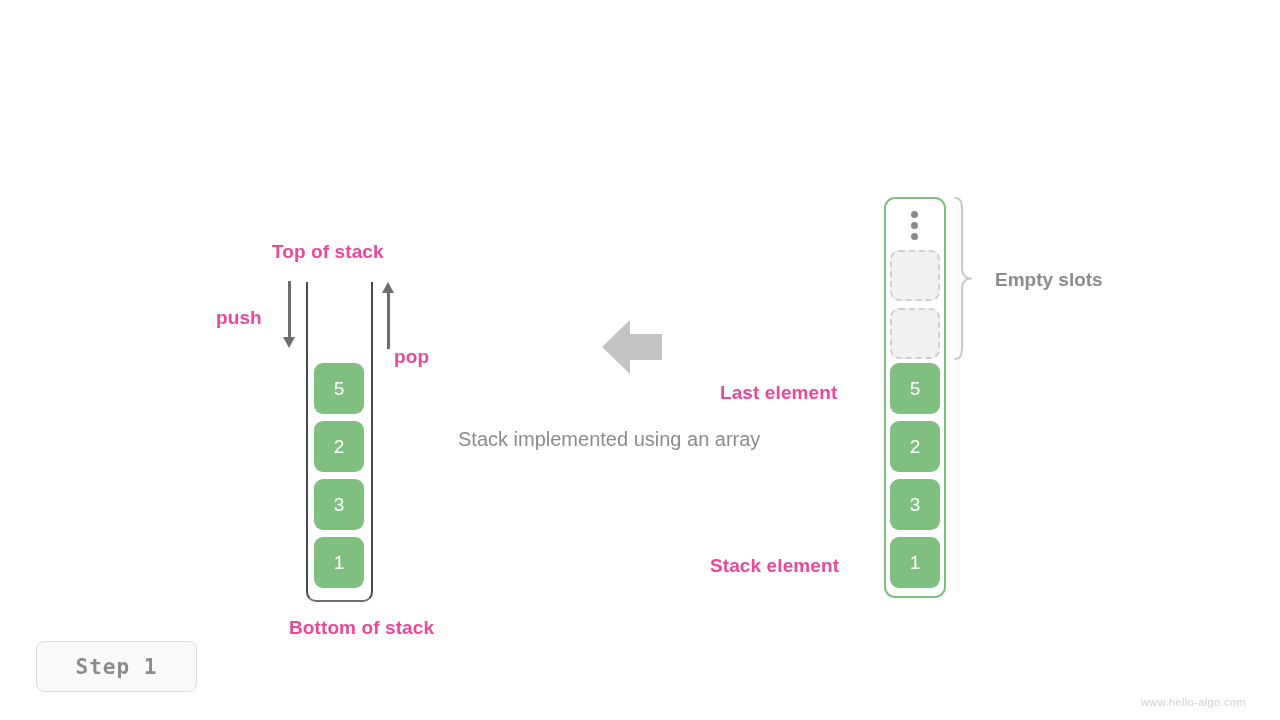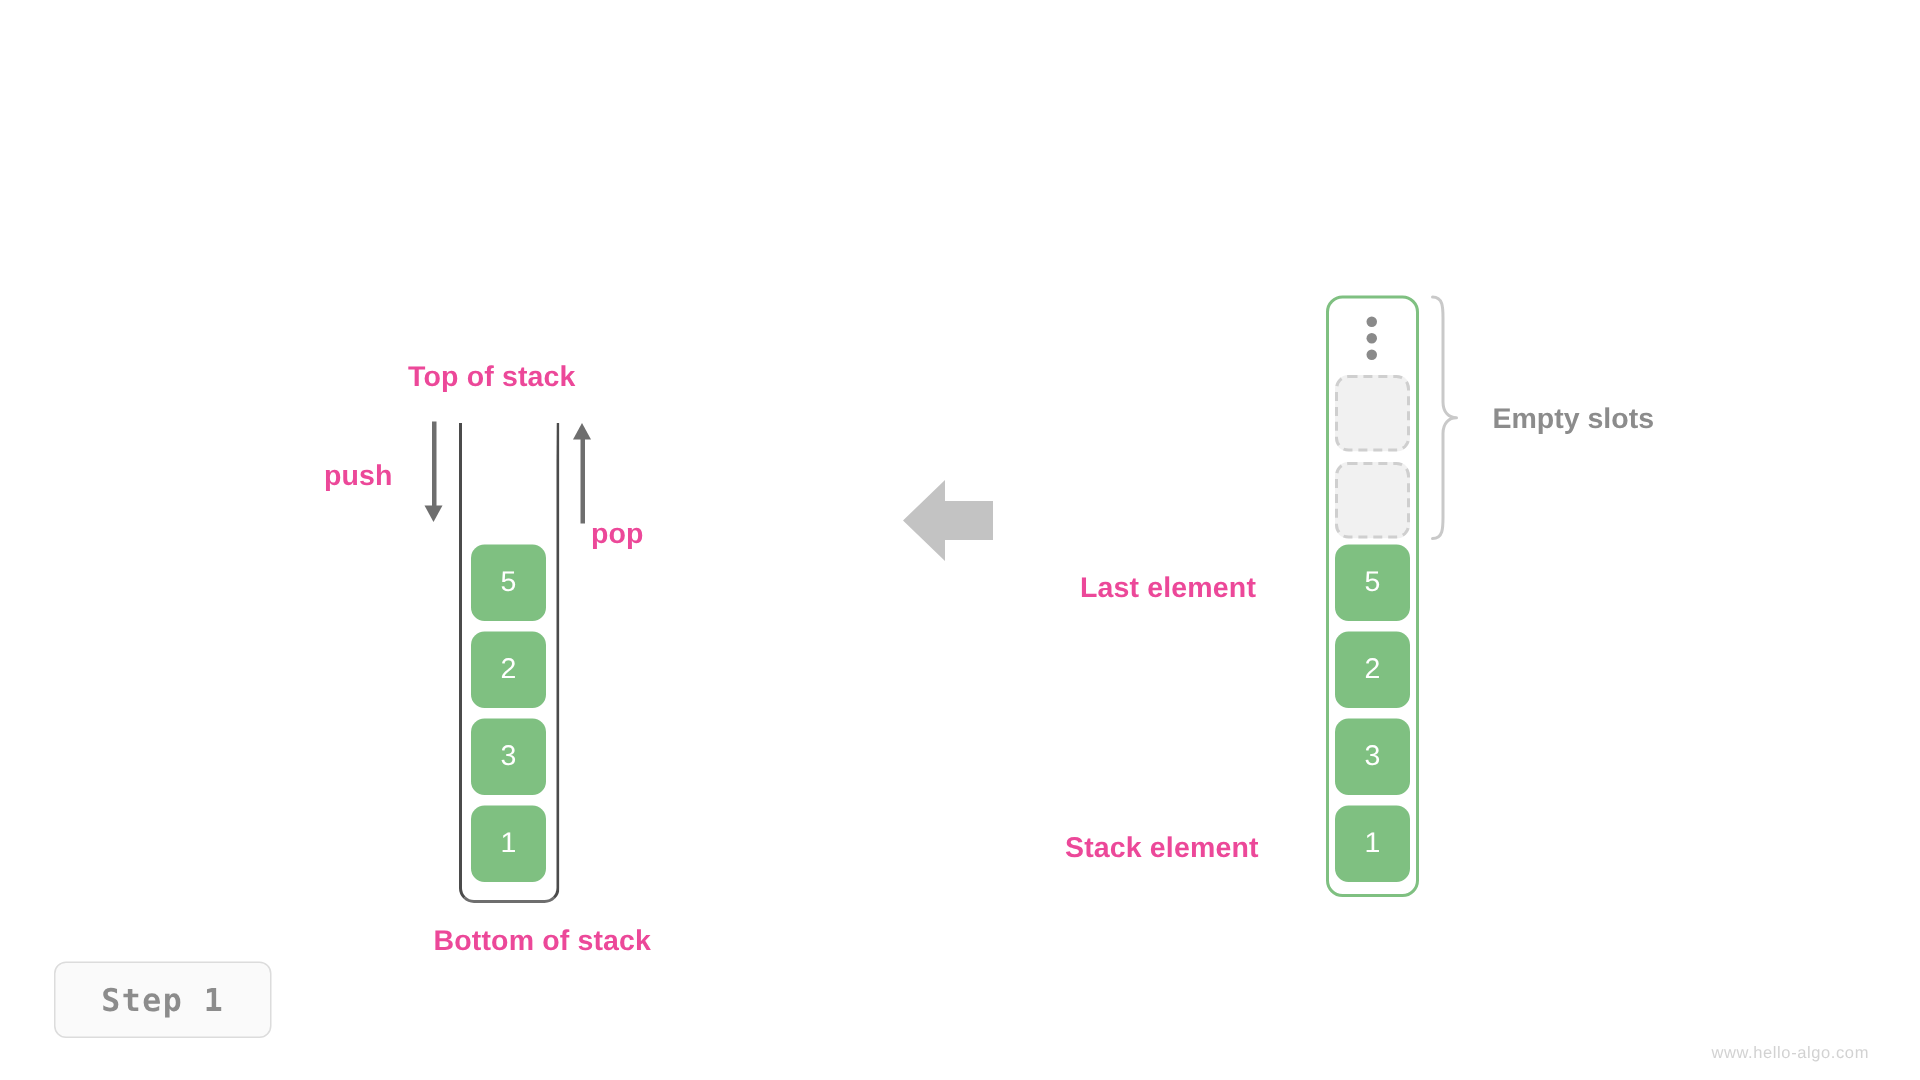--- a/index.html
+++ b/index.html
@@ -173,21 +173,21 @@
     top: 196px;
     width: 22px;
     height: 165px;
   }
 
   
   #step-badge {
     position: absolute;
     left: 36px;
     top: 641px;
-    width: 145px;
+    width: 161px;
     height: 51px;
     border: 1px solid #dcdcdc;
     border-radius: 8px;
     background: #fafafa;
     display: flex;
     align-items: center;
     justify-content: center;
     font-family: "DejaVu Sans Mono", monospace;
     font-size: 21px;
     font-weight: bold;
@@ -233,20 +233,21 @@
     <div class="cell">1</div>
     <div class="cell">3</div>
     <div class="cell">2</div>
     <div class="cell">5</div>
   </div>
 
   <svg id="transform-arrow" viewBox="0 0 60 54">
     <polygon points="0,27 28,0 28,14 60,14 60,40 28,40 28,54" fill="#c3c3c3"></polygon>
   </svg>
 
+  <div class="lbl-grey" style="left:458px; top:428px; font-size:20px;">Stack implemented using an array</div>
 
   <div id="right-array-container"></div>
 
   <div id="right-ellipsis">
     <div class="dot"></div>
     <div class="dot"></div>
     <div class="dot"></div>
   </div>
 
   <div id="right-empty-slots">

